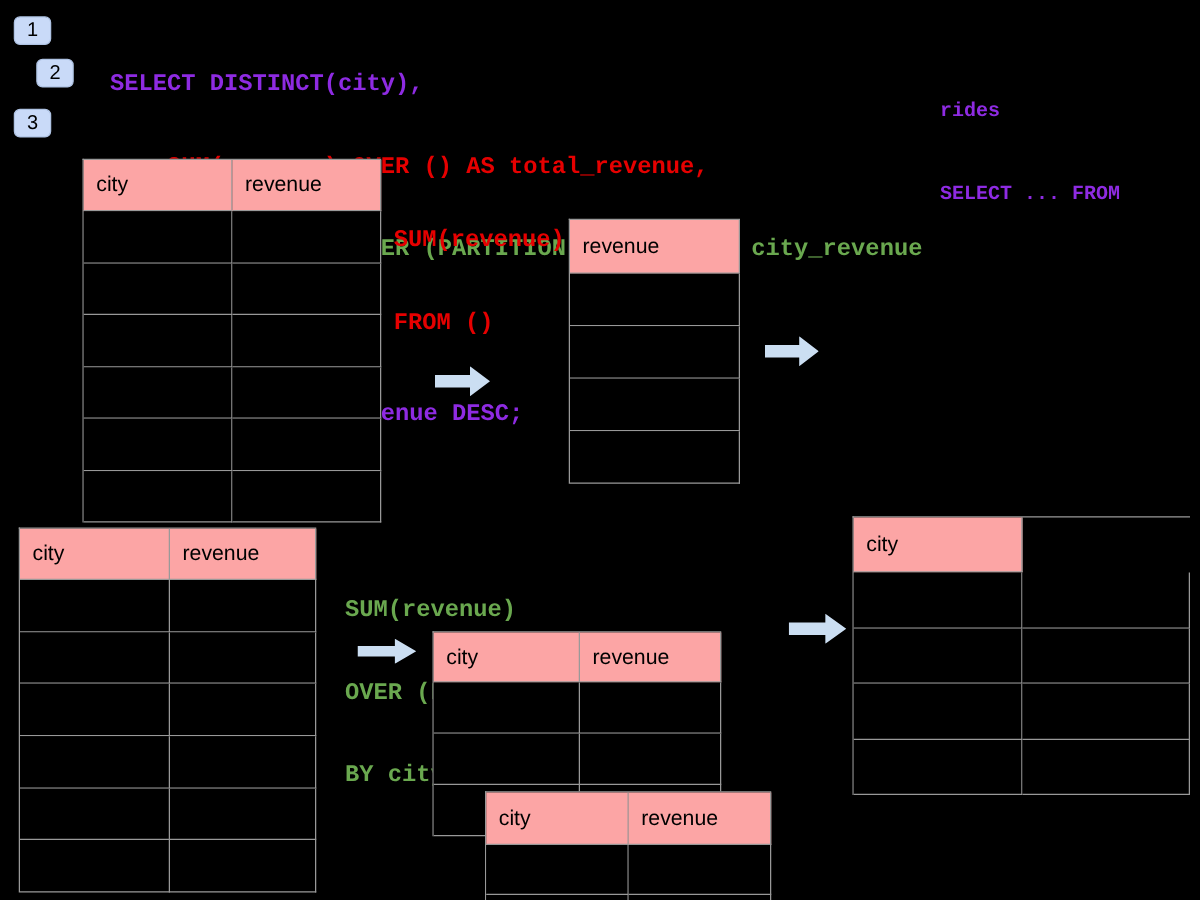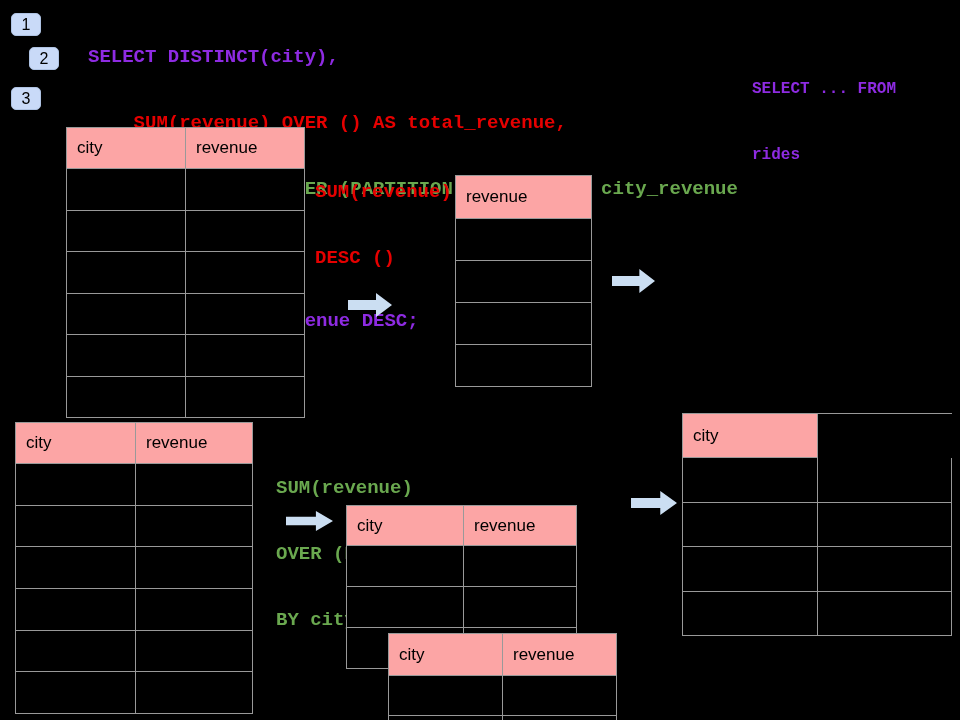--- a/index.html
+++ b/index.html
@@ -36,36 +36,36 @@
   <div class="badge" style="left:11px;top:13px;">
     <span>1</span>
   </div>
   <div class="badge" style="left:29px;top:47px;">
     <span>2</span>
   </div>
   <div class="badge" style="left:11px;top:87px;">
     <span>3</span>
   </div>
 
-  <div class="code" style="left:88px;top:2px;">
+  <div class="code" style="left:88px;top:12px;">
     <div class="purple">SELECT DISTINCT(city),</div>
     <div class="red">    SUM(revenue) OVER () AS total_revenue,</div>
     <div class="green">    SUM(revenue) OVER (PARTITION BY city) as city_revenue</div>
     <div class="purple">  FROM rides</div>
     <div class="purple">  ORDER by city_revenue DESC;</div>
   </div>
 
   <div class="code code-sm purple" style="left:752px;top:34px;">
+    <div>rides</div>
     <div>SELECT ... FROM</div>
-    <div>rides</div>
   </div>
 
   <div class="code red" style="left:315px;top:137px;">
     <div>SUM(revenue)</div>
-    <div>DESC ()</div>
+    <div>FROM ()</div>
   </div>
 
   <div class="code green" style="left:276px;top:433px;">
     <div>SUM(revenue)</div>
     <div>OVER (PARTITION</div>
     <div>BY city)</div>
   </div>
 
   <div class="arrow" style="left:348px;top:293px;">
     <svg width="44" height="24" viewBox="0 0 44 24" preserveAspectRatio="none">

